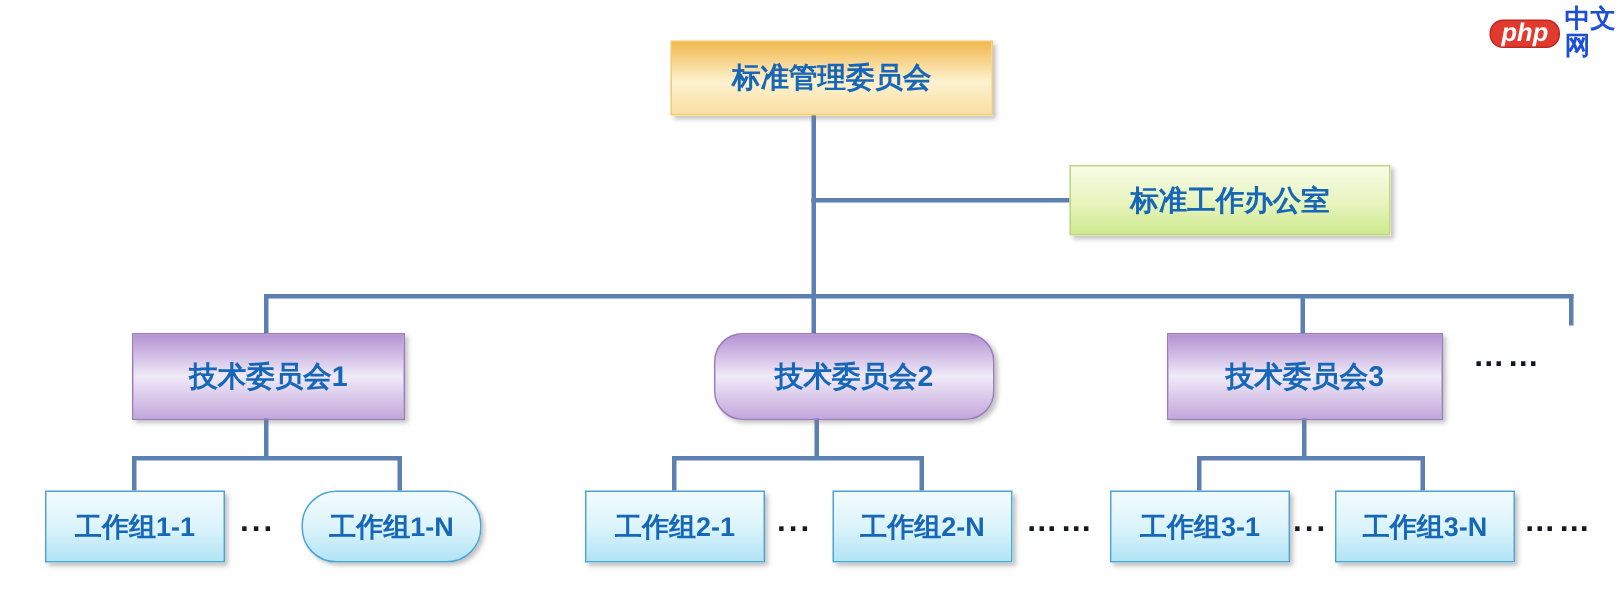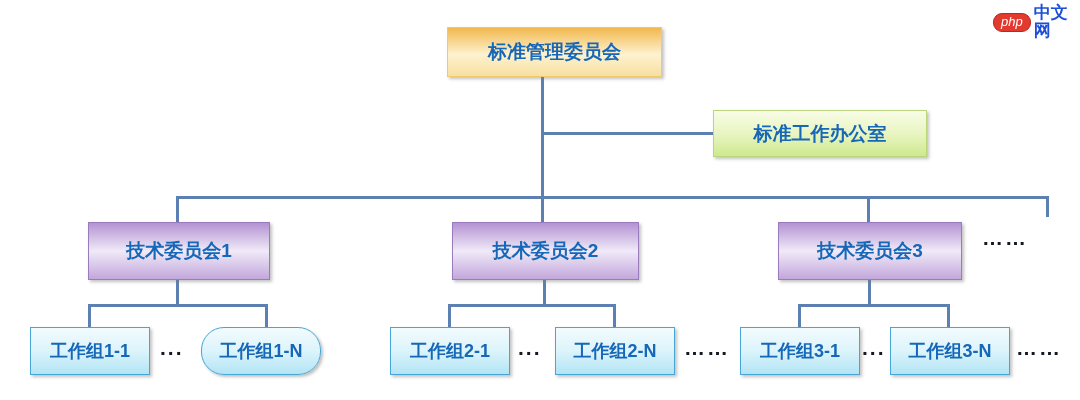--- a/index.html
+++ b/index.html
@@ -23,21 +23,21 @@
     background:linear-gradient(to bottom,#f8fce6 0%,#e7f4bd 55%,#cde98e 100%);
     border:1px solid #bcd67c;
   }
   .committee{
     top:222px;height:56px;font-size:19px;
     background:linear-gradient(to bottom,#b492d2 0%,#f0eaf8 50%,#c3a7dc 100%);
     border:1px solid #9a7bbd;
     text-align:center;
   }
   .c1{left:88px;width:180px;}
-  .c2{left:452px;width:185px;}
+  .c2{left:476px;width:185px;border-radius:19px;}
   .c3{left:778px;width:182px;}
   .wg{
     top:327px;width:118px;height:46px;font-size:18px;
     background:linear-gradient(to bottom,#f2fbfe 0%,#dcf4fb 50%,#b2e4f5 100%);
     border:1px solid #49a5d5;
   }
   .wg11{left:30px;}  .wg1N{left:201px;border-radius:23px;}
   .wg21{left:390px;text-align:right;} .wg2N{left:555px;}
   .wg31{left:740px;} .wg3N{left:890px;}
   .dots{
@@ -47,22 +47,22 @@
   .dots-committees{left:982px;top:228px;}
   .d1{left:160px;top:338px;}
   .d2{left:518px;top:338px;}
   .d2after{left:684px;top:338px;}
   .d3{left:862px;top:338px;}
   .d3after{left:1016px;top:338px;}
   .logo{
     position:absolute;left:993px;top:4px;display:flex;align-items:center;gap:3px;
   }
   .logo-badge{
-    background:#e23a2e;color:#ffffff;font-style:italic;font-weight:normal;
-    font-size:13px;border-radius:9px;padding:2px 7px 3px 7px;line-height:12px;
+    background:#e23a2e;color:#ffffff;font-style:italic;font-weight:bold;
+    font-size:17px;border-radius:9px;padding:2px 7px 3px 7px;line-height:12px;
     border:1px solid #b92a20;
   }
   .logo-cn{
     color:#1d4ed8;font-weight:bold;font-size:17px;letter-spacing:0px;line-height:18px;
   }
 </style>
 </head>
 <body>
 
 <div class="canvas">

